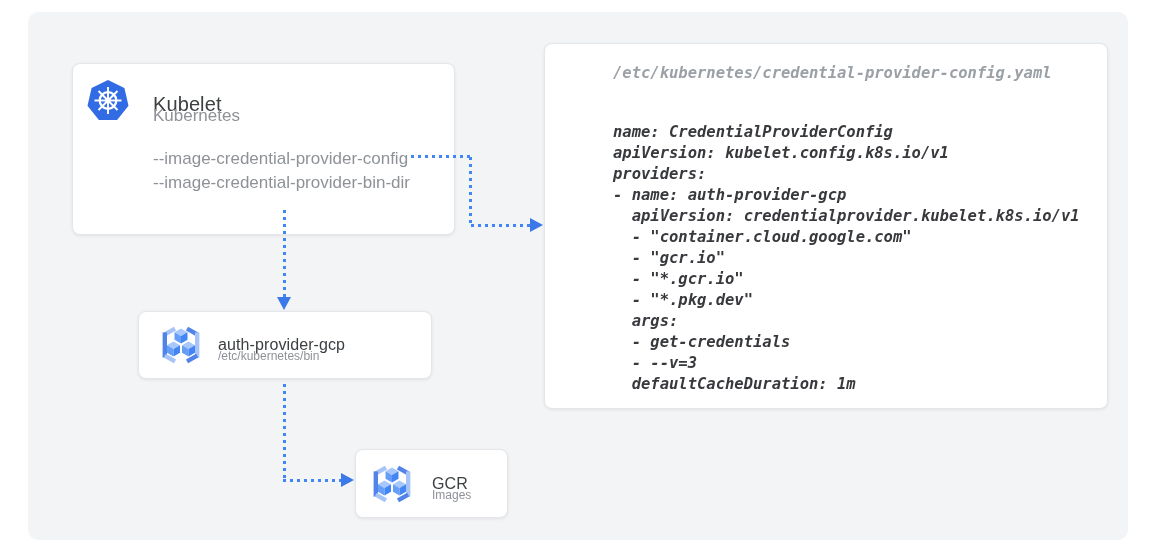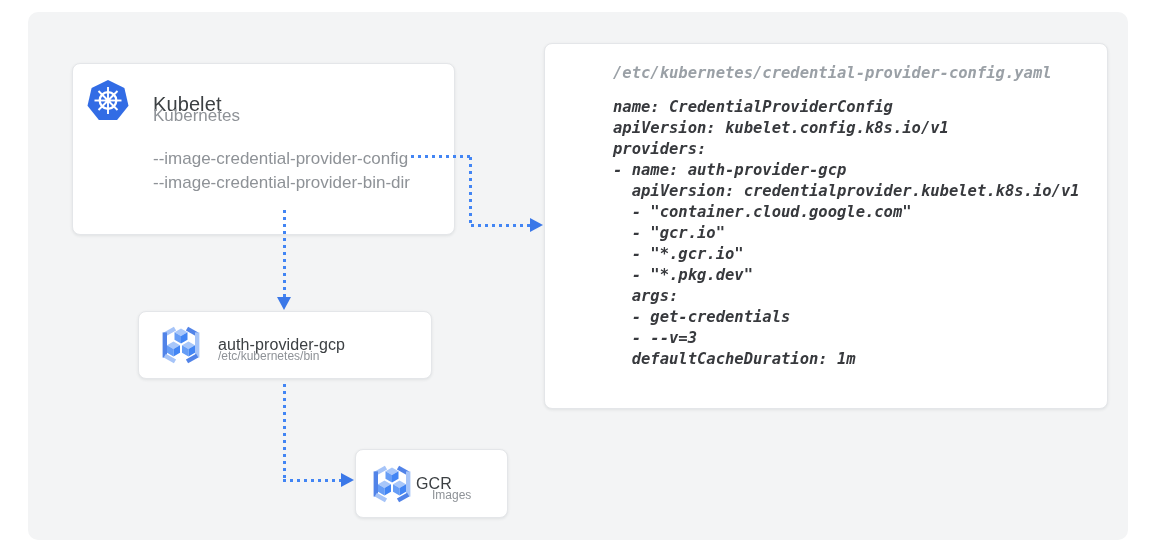--- a/index.html
+++ b/index.html
@@ -25,21 +25,21 @@
   .node-title{position:absolute;font-size:20px;color:var(--title);letter-spacing:.1px;margin-top:12px;}
   .node-sub{position:absolute;font-size:17px;color:var(--muted);}
   .sm .node-title{font-size:16px;}
   .sm .node-sub{font-size:12px;}
   .flag{position:absolute;font-size:17px;color:var(--muted);white-space:nowrap;text-align:right;}
 
   .icon{position:absolute;}
 
   .code{font-family:"DejaVu Sans Mono", monospace;font-style:italic;font-weight:bold;
     font-size:15.5px;line-height:21px;white-space:pre;color:var(--code);}
-  .code-path{color:var(--code-muted);margin-bottom:13px;}
+  .code-path{color:var(--code-muted);margin-bottom:38px;}
 
   .dot-h{position:absolute;height:3px;
     background-image:repeating-linear-gradient(to right,var(--arrow) 0 3px,transparent 3px 7px);}
   .dot-v{position:absolute;width:3px;
     background-image:repeating-linear-gradient(to bottom,var(--arrow) 0 3px,transparent 3px 7px);}
   .head-r{position:absolute;width:0;height:0;
     border-top:7px solid transparent;border-bottom:7px solid transparent;
     border-left:13px solid #3b78e8;}
   .head-d{position:absolute;width:0;height:0;
     border-left:7px solid transparent;border-right:7px solid transparent;
@@ -131,21 +131,21 @@
         <polygon points="16.5,7.25 23,11 23,18.5 16.5,14.75" fill="#669df6"></polygon>
         <polygon points="29.5,7.25 23,11 23,18.5 29.5,14.75" fill="#4285f4"></polygon>
         <polygon points="15.5,16.5 22,20.25 15.5,24 9,20.25" fill="#a8c7fa"></polygon>
         <polygon points="9,20.25 15.5,24 15.5,31.5 9,27.75" fill="#669df6"></polygon>
         <polygon points="22,20.25 15.5,24 15.5,31.5 22,27.75" fill="#4285f4"></polygon>
         <polygon points="30.5,16.5 37,20.25 30.5,24 24,20.25" fill="#a8c7fa"></polygon>
         <polygon points="24,20.25 30.5,24 30.5,31.5 24,27.75" fill="#669df6"></polygon>
         <polygon points="37,20.25 30.5,24 30.5,31.5 37,27.75" fill="#4285f4"></polygon>
       </g>
     </svg>
-    <div class="node-title" style="left:60px;top:13px">GCR</div>
+    <div class="node-title" style="left:76px;top:13px">GCR</div>
     <div class="node-sub" style="left:76px;top:38px">Images</div>
   </div>
 
   <div>
     <div class="dot-h" style="left:411px;top:155px;width:59px"></div>
     <div class="dot-v" style="left:469px;top:157px;height:68px"></div>
     <div class="dot-h" style="left:471px;top:224px;width:60px"></div>
     <div class="head-r" style="left:530px;top:218px"></div>
   </div>
 

